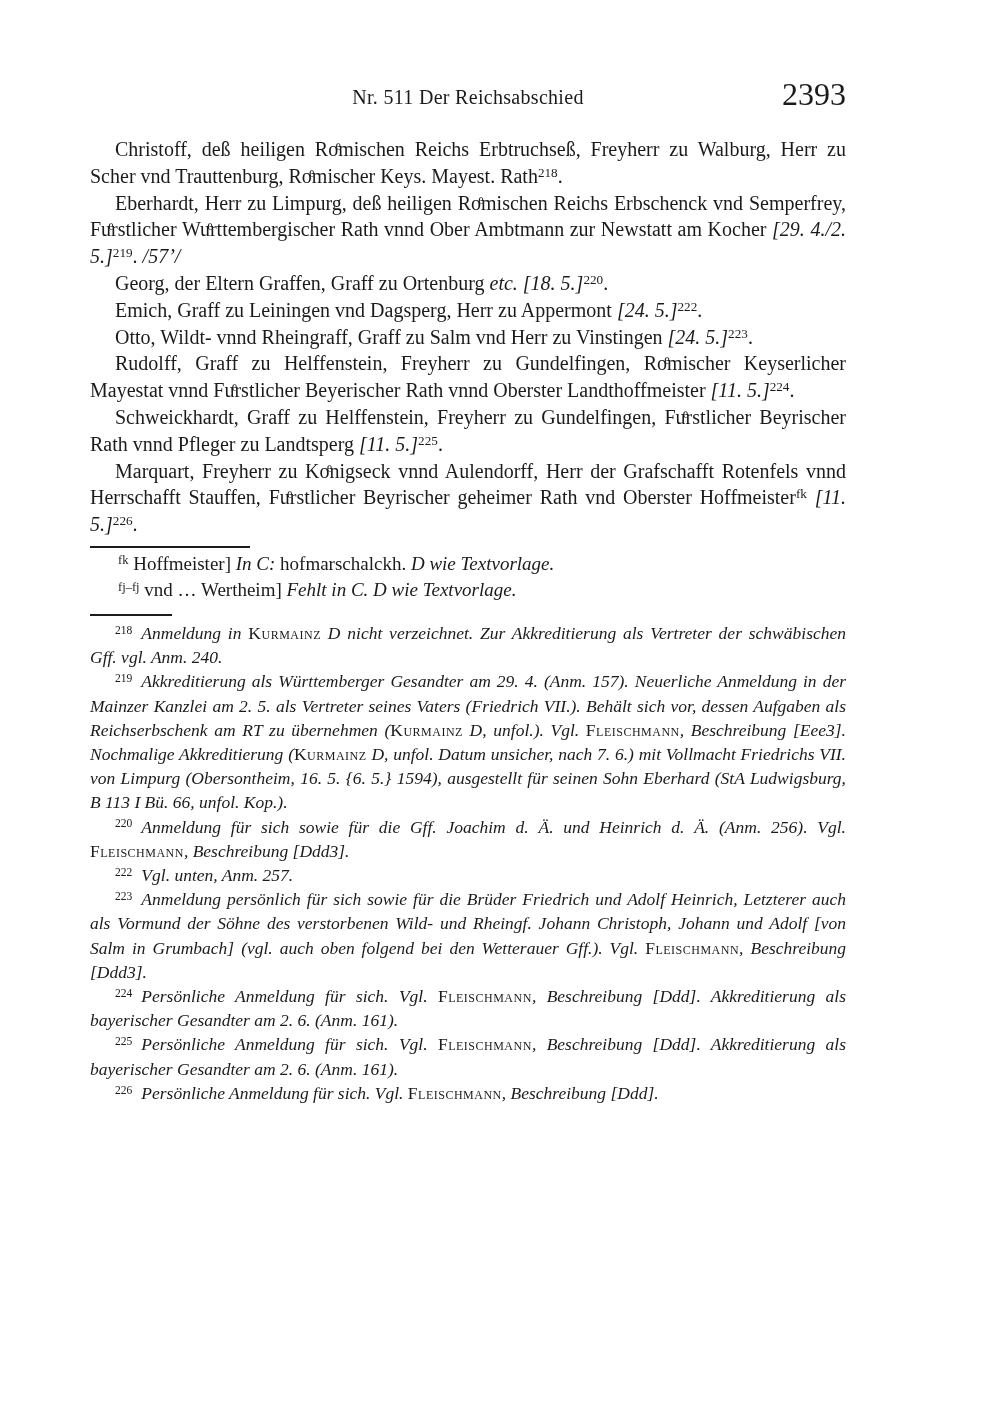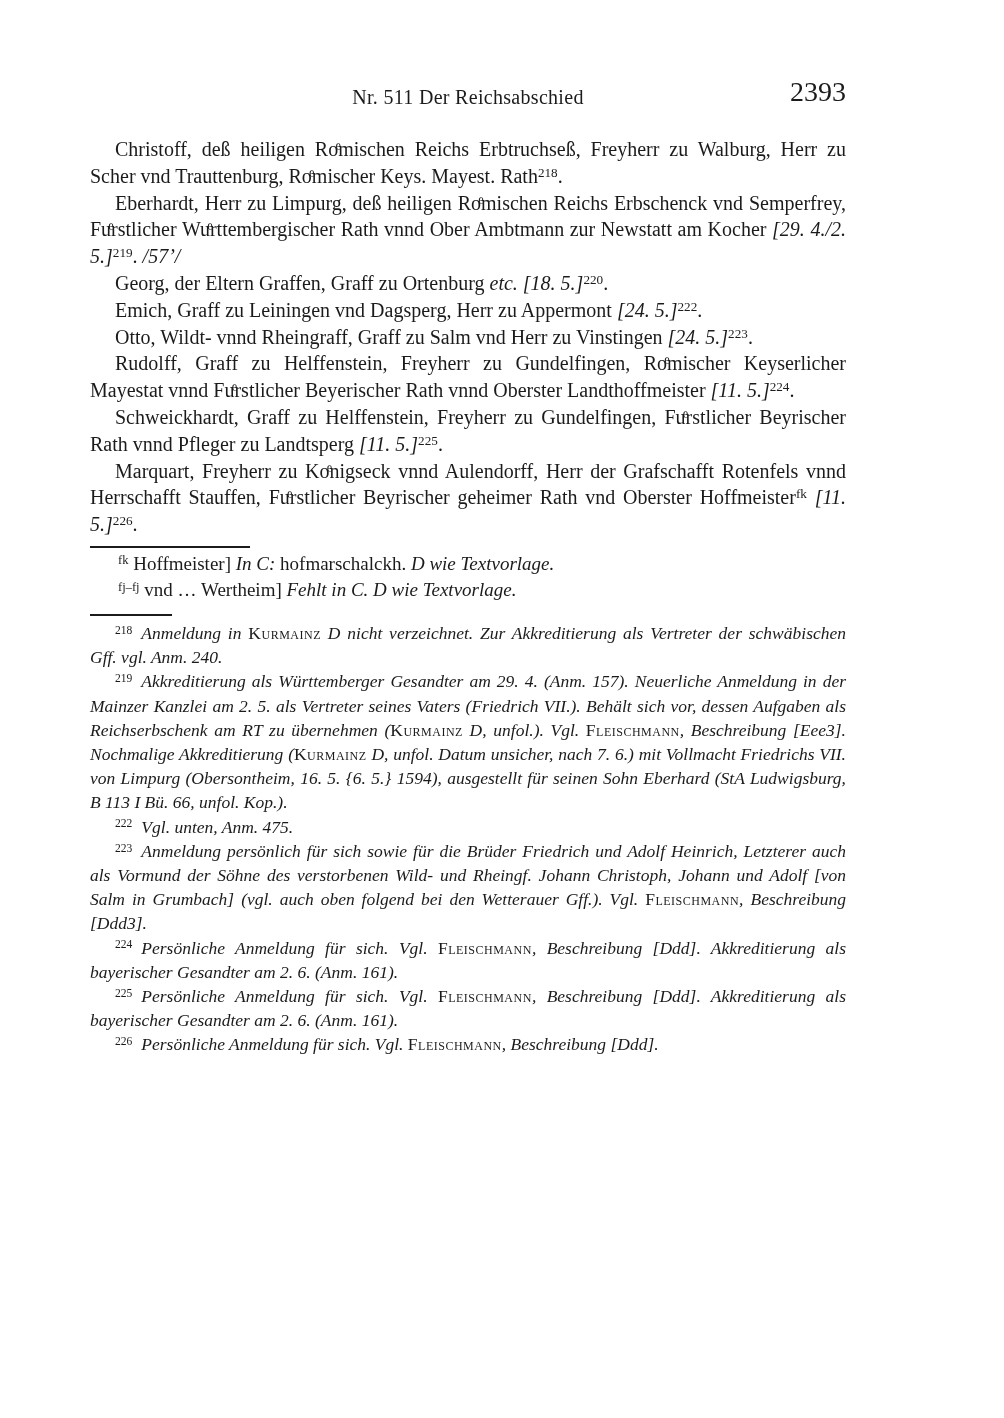--- a/index.html
+++ b/index.html
@@ -27,21 +27,21 @@
   .runhead-title {
     text-align: center;
     font-size: 20px;
     letter-spacing: 0.3px;
     padding-top: 4px;
   }
   .runhead-folio {
     position: absolute;
     right: 0;
     top: -6px;
-    font-size: 28px;
+    font-size: 32px;
   }
   
   .bodytext {
     margin-top: 24px;
     font-size: 20px;
     line-height: 26.8px;
     text-align: justify;
   }
   .bodytext p { margin: 0; text-indent: 25px; }
   
@@ -107,21 +107,22 @@
     <section class="apparatus">
       <p><span class="run-sup">fk</span><span class="run-r"> Hoffmeister] </span><span class="run-i">In C:</span><span class="run-r"> hofmarschalckh. </span><span class="run-i">D wie Textvorlage.</span></p>
       <p><span class="run-sup">fj–fj</span><span class="run-r"> vnd … Wertheim] </span><span class="run-i">Fehlt in C. D wie Textvorlage.</span></p>
     </section>
 
     <hr class="rule rule-footnotes">
 
     <section class="footnotes">
       <p><span class="run-fnum">218</span><span class="run-i">Anmeldung in </span><span class="run-sc">Kurmainz</span><span class="run-i"> D nicht verzeichnet. Zur Akkreditierung als Vertreter der schwäbischen Gff. vgl. Anm. 240.</span></p>
       <p><span class="run-fnum">219</span><span class="run-i">Akkreditierung als Württemberger Gesandter am 29. 4. (Anm. 157). Neuerliche Anmeldung in der Mainzer Kanzlei am 2. 5. als Vertreter seines Vaters (Friedrich VII.). Behält sich vor, dessen Aufgaben als Reichserbschenk am RT zu übernehmen (</span><span class="run-sc">Kurmainz</span><span class="run-i"> D, unfol.). Vgl. </span><span class="run-sc">Fleischmann</span><span class="run-i">, Beschreibung [Eee3]. Nochmalige Akkreditierung (</span><span class="run-sc">Kurmainz</span><span class="run-i"> D, unfol. Datum unsicher, nach 7. 6.) mit Vollmacht Friedrichs VII. von Limpurg (Obersontheim, 16. 5. {6. 5.} 1594), ausgestellt für seinen Sohn Eberhard (StA Ludwigsburg, B 113 I Bü. 66, unfol. Kop.).</span></p>
-      <p><span class="run-fnum">222</span><span class="run-i">Vgl. unten, Anm. 475.</span></p>
+      <p><span class="run-fnum">220</span><span class="run-i">Anmeldung für sich sowie für die Gff. Joachim d. Ä. und Heinrich d. Ä. (Anm. 256). Vgl. </span><span class="run-sc">Fleischmann</span><span class="run-i">, Beschreibung [Ddd3].</span></p>
+      <p><span class="run-fnum">222</span><span class="run-i">Vgl. unten, Anm. 257.</span></p>
       <p><span class="run-fnum">223</span><span class="run-i">Anmeldung persönlich für sich sowie für die Brüder Friedrich und Adolf Heinrich, Letzterer auch als Vormund der Söhne des verstorbenen Wild- und Rheingf. Johann Christoph, Johann und Adolf [von Salm in Grumbach] (vgl. auch oben folgend bei den Wetterauer Gff.). Vgl. </span><span class="run-sc">Fleischmann</span><span class="run-i">, Beschreibung [Ddd3].</span></p>
       <p><span class="run-fnum">224</span><span class="run-i">Persönliche Anmeldung für sich. Vgl. </span><span class="run-sc">Fleischmann</span><span class="run-i">, Beschreibung [Ddd]. Akkreditierung als bayerischer Gesandter am 2. 6. (Anm. 161).</span></p>
       <p><span class="run-fnum">225</span><span class="run-i">Persönliche Anmeldung für sich. Vgl. </span><span class="run-sc">Fleischmann</span><span class="run-i">, Beschreibung [Ddd]. Akkreditierung als bayerischer Gesandter am 2. 6. (Anm. 161).</span></p>
       <p><span class="run-fnum">226</span><span class="run-i">Persönliche Anmeldung für sich. Vgl. </span><span class="run-sc">Fleischmann</span><span class="run-i">, Beschreibung [Ddd].</span></p>
     </section>
 
   </div>
 </div>
 
 </body></html>

